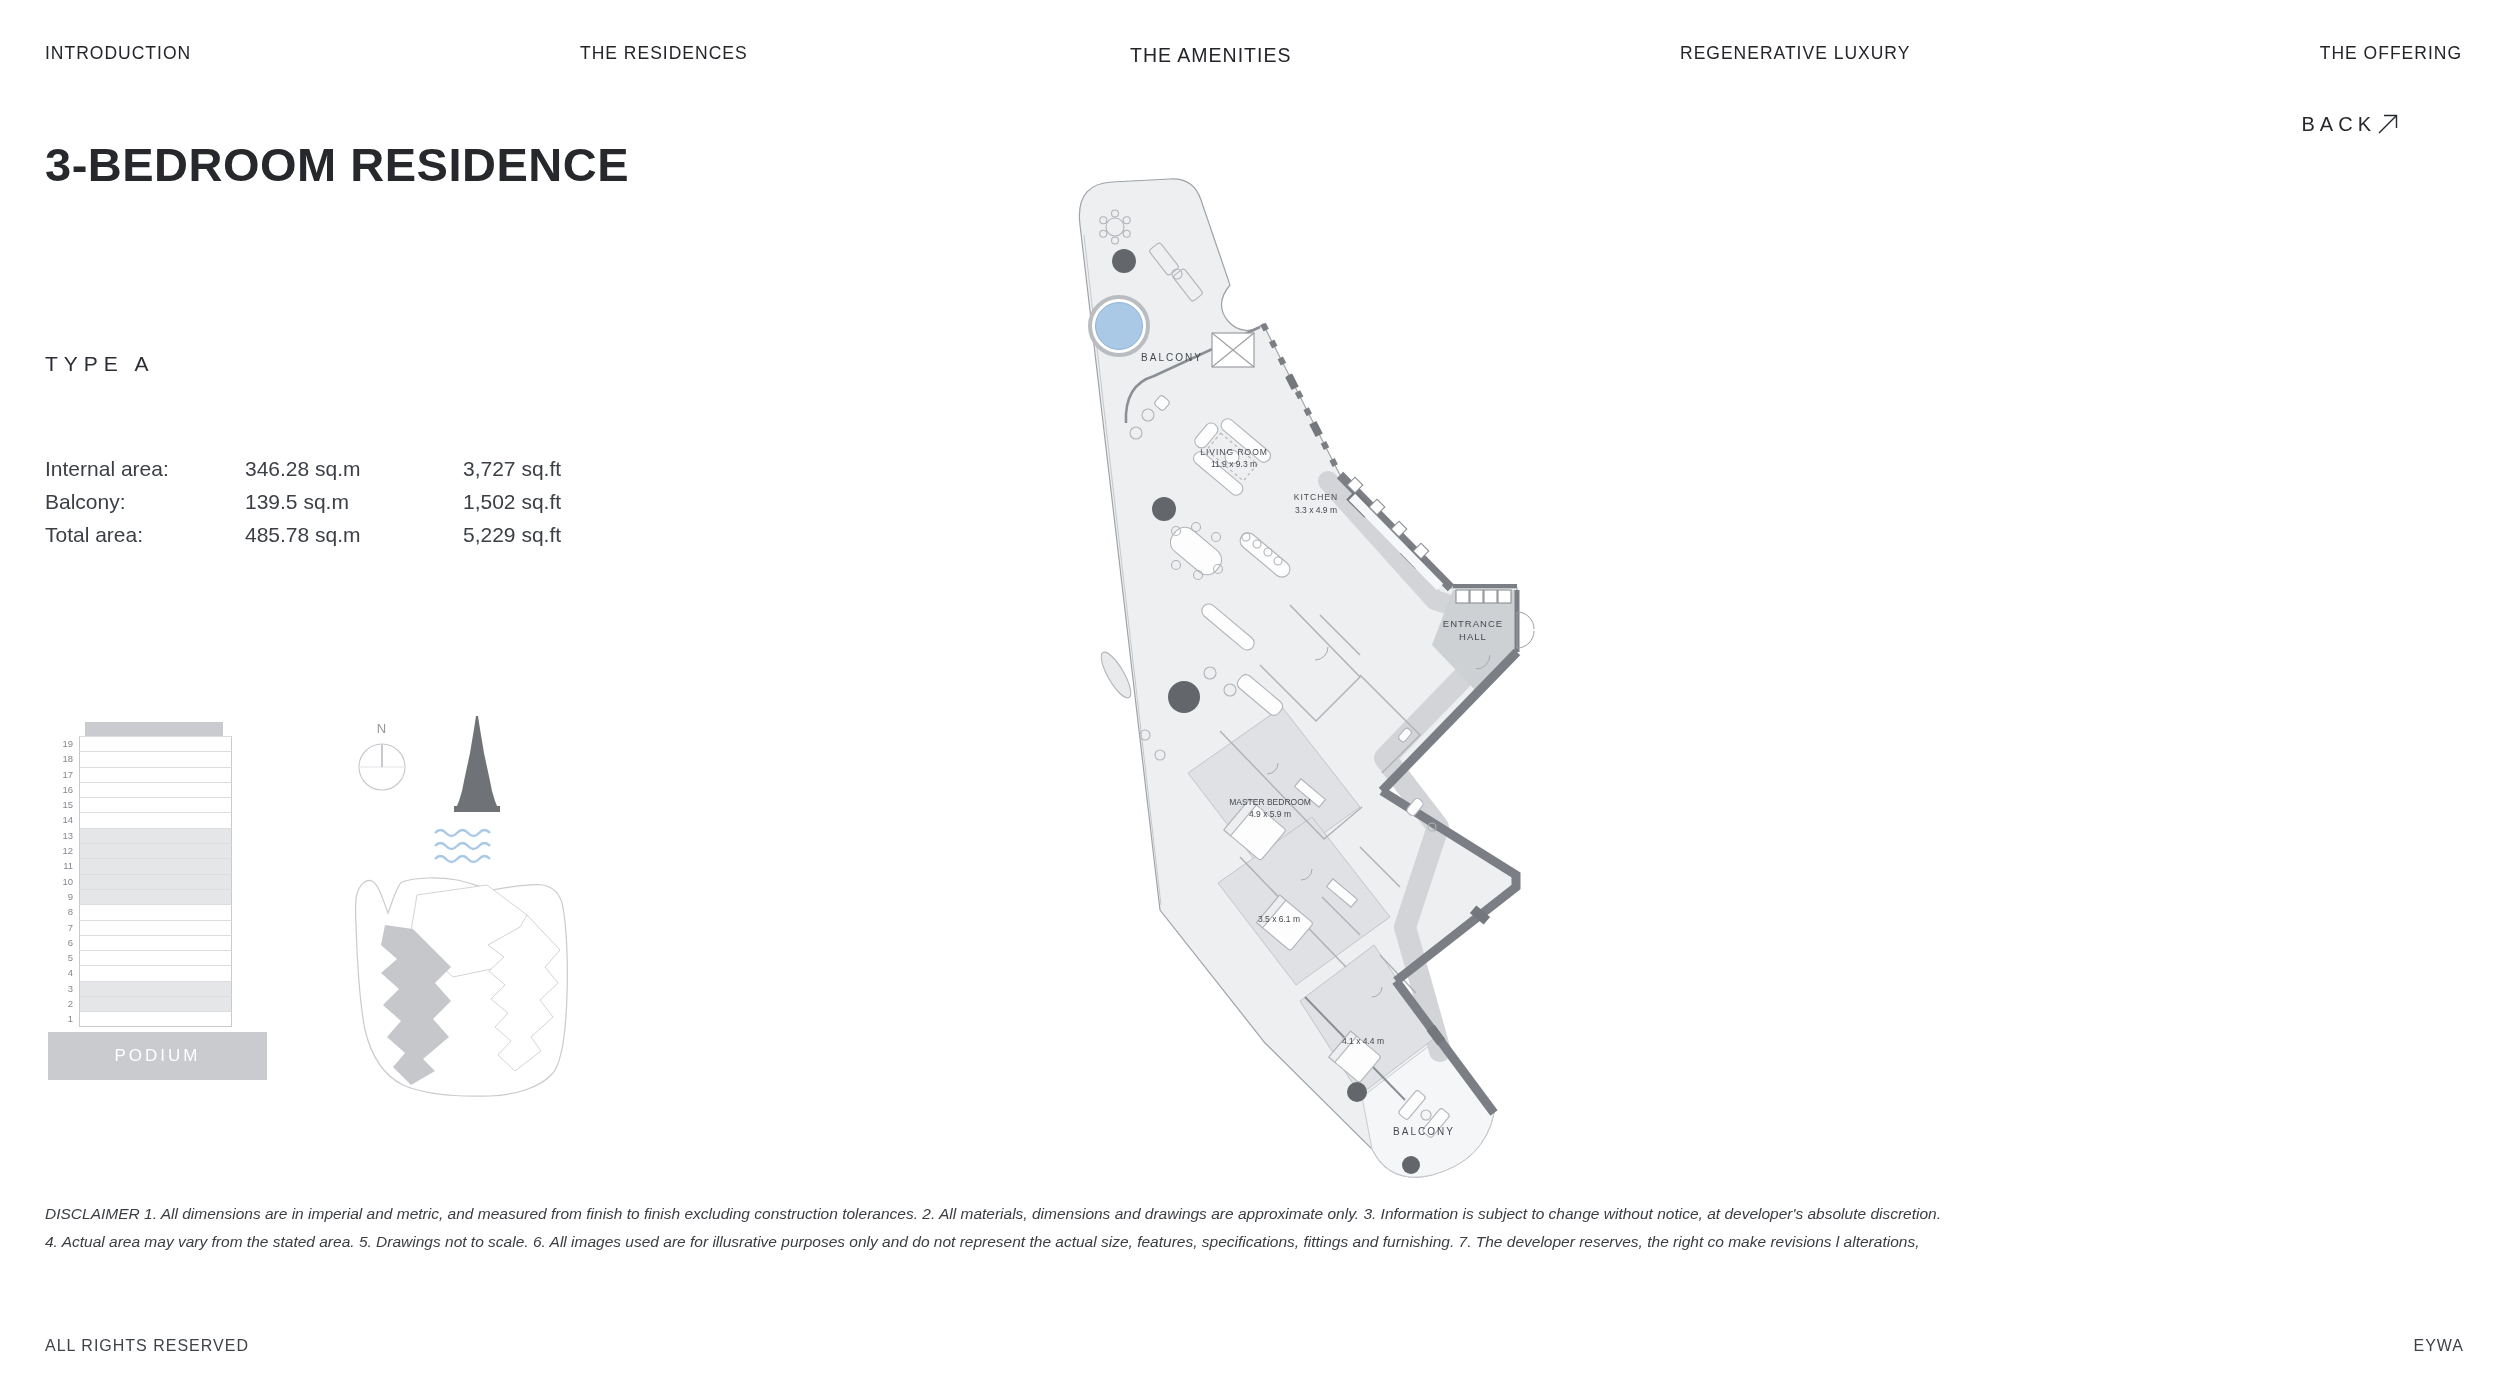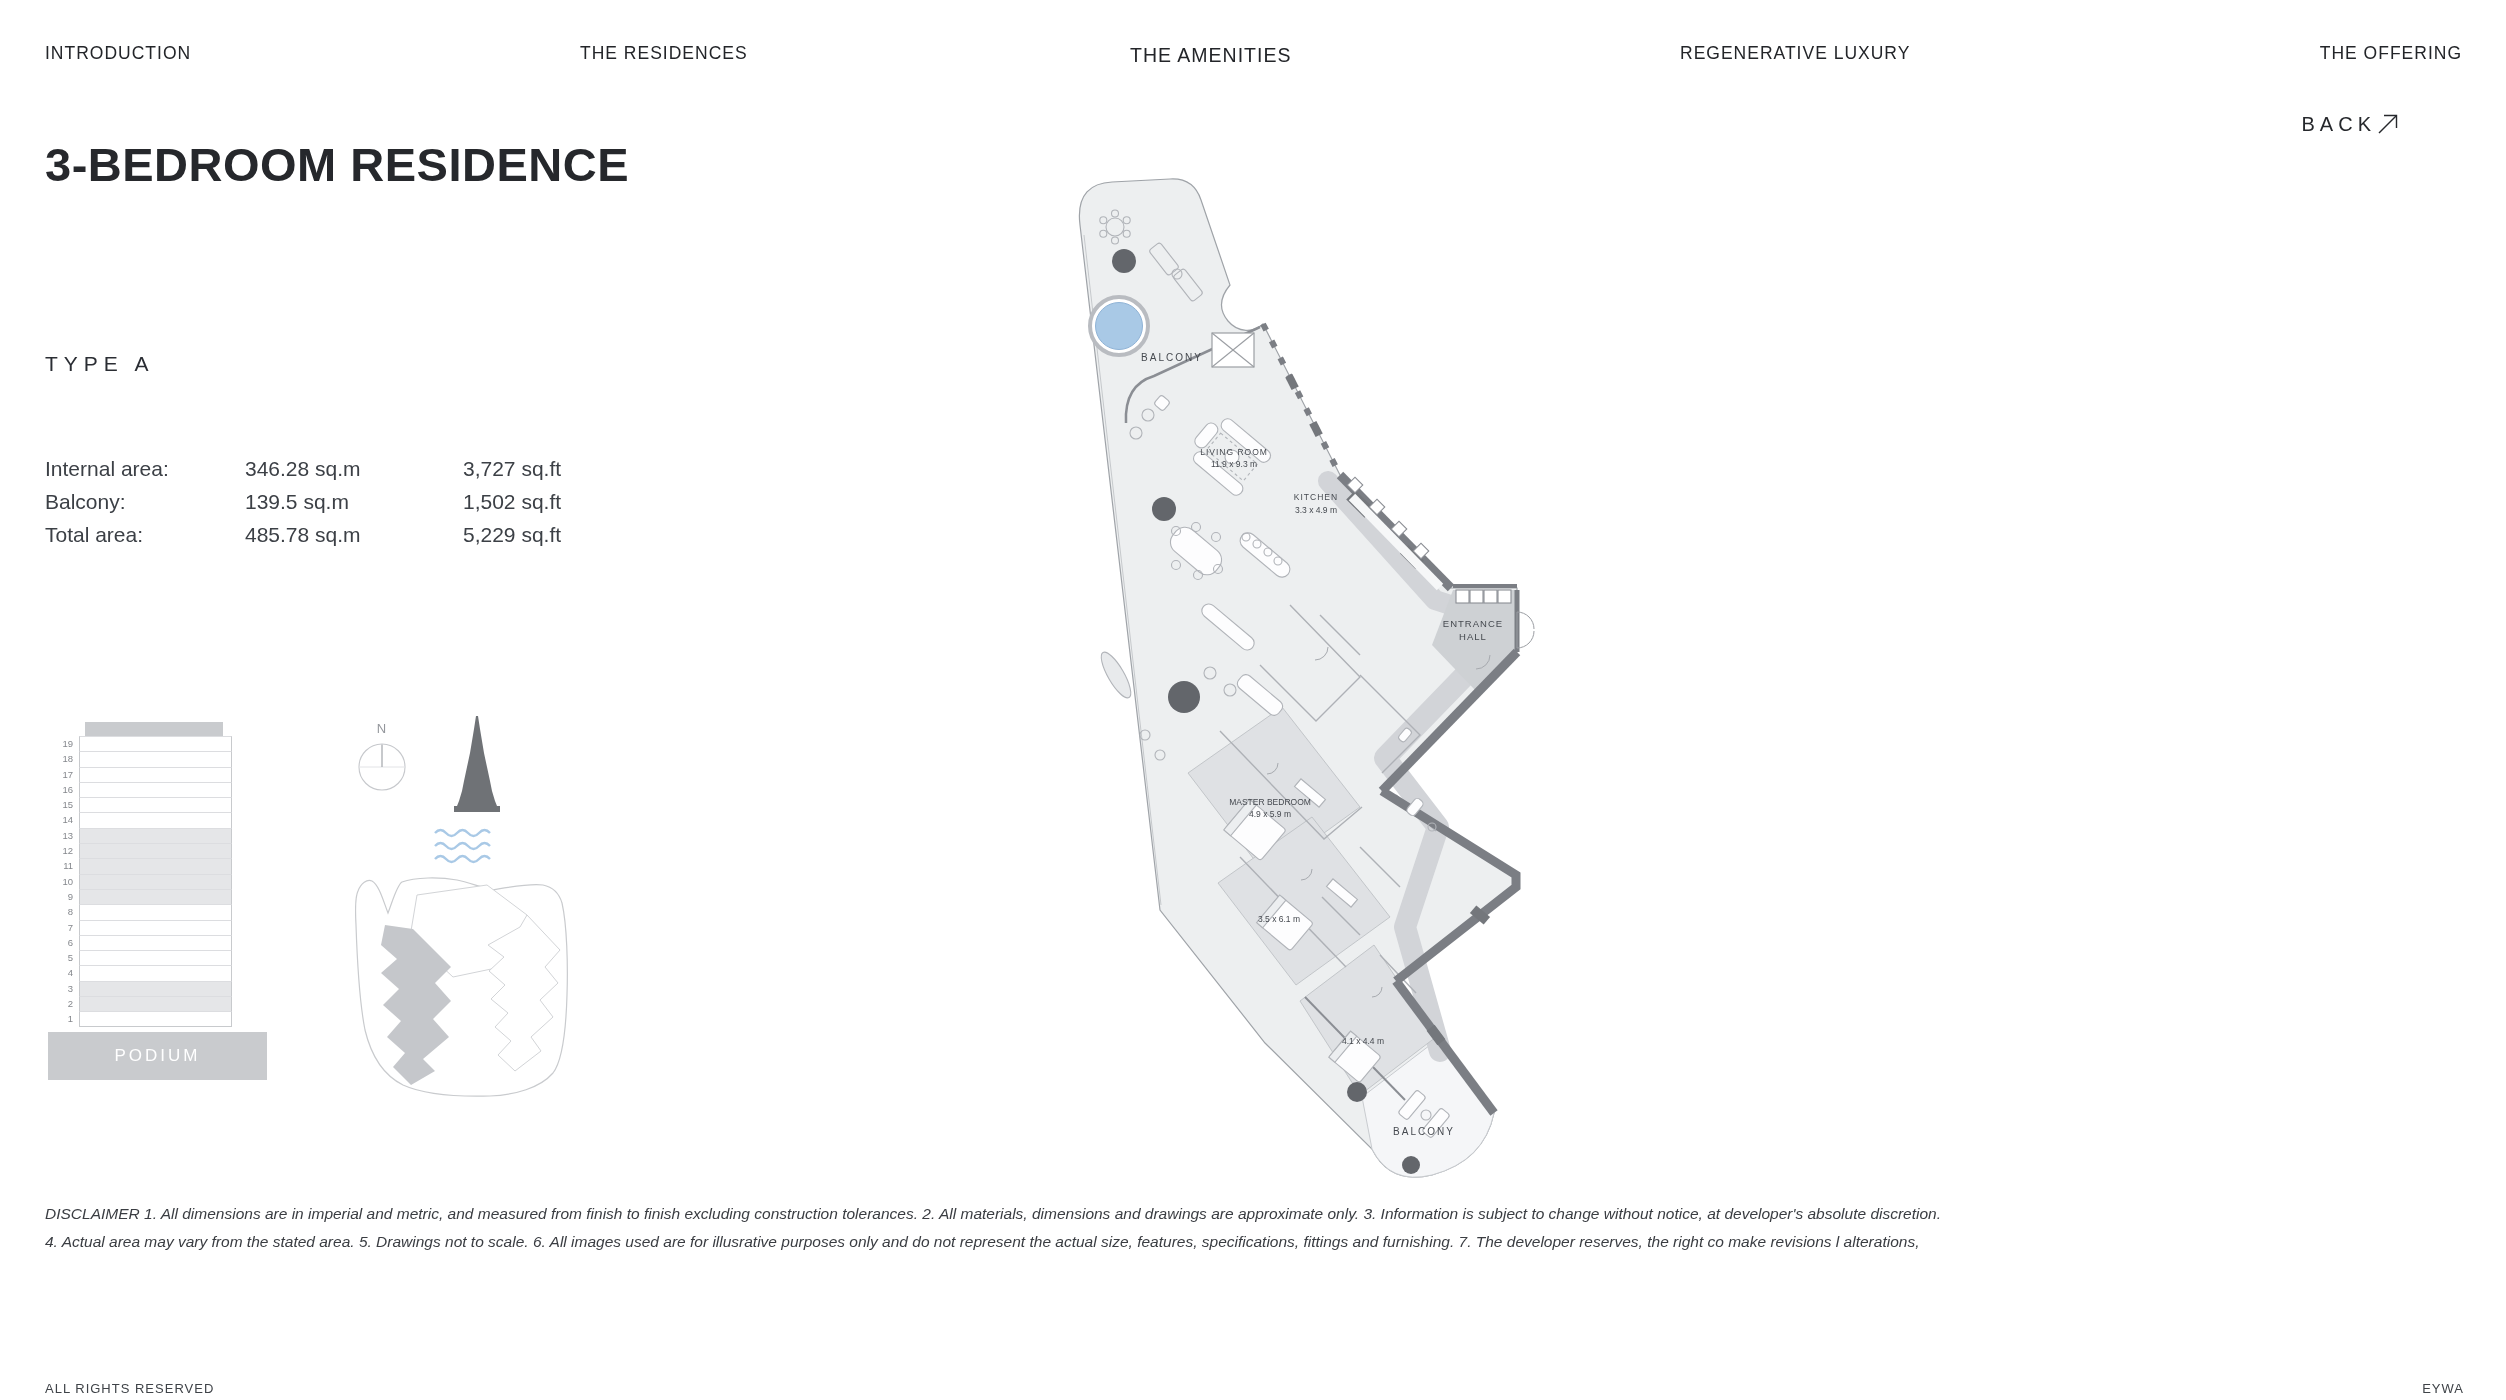--- a/index.html
+++ b/index.html
@@ -46,21 +46,21 @@
   }
   
   .siteplan{position:absolute;left:355px;top:715px;}
   .floorplan{position:absolute;left:1060px;top:175px;}
   
   .disclaimer{
     position:absolute;left:45px;top:1200px;width:2420px;
     font-size:15.5px;font-style:italic;color:#3a3d42;line-height:1.78;
   }
   .footer-left,.footer-right{
-    position:absolute;top:1337px;font-size:13px;letter-spacing:1px;color:#3f4348;margin-top:44px;
+    position:absolute;top:1337px;font-size:16px;letter-spacing:1px;color:#3f4348;
   }
   .footer-left{left:45px;}
   .footer-right{right:42px;padding-left:28px;}
   .footer-center{
     position:absolute;top:1412px;left:50%;transform:translateX(-50%);
     display:flex;align-items:flex-start;font-size:15px;letter-spacing:3.5px;
     color:#54575c;font-weight:500;
   }
   .brand-dot{width:5px;height:5px;border-radius:50%;margin:1px 7px 0 7px;background:#bf6b2e;}
   svg text{font-family:"Liberation Sans", sans-serif;}

